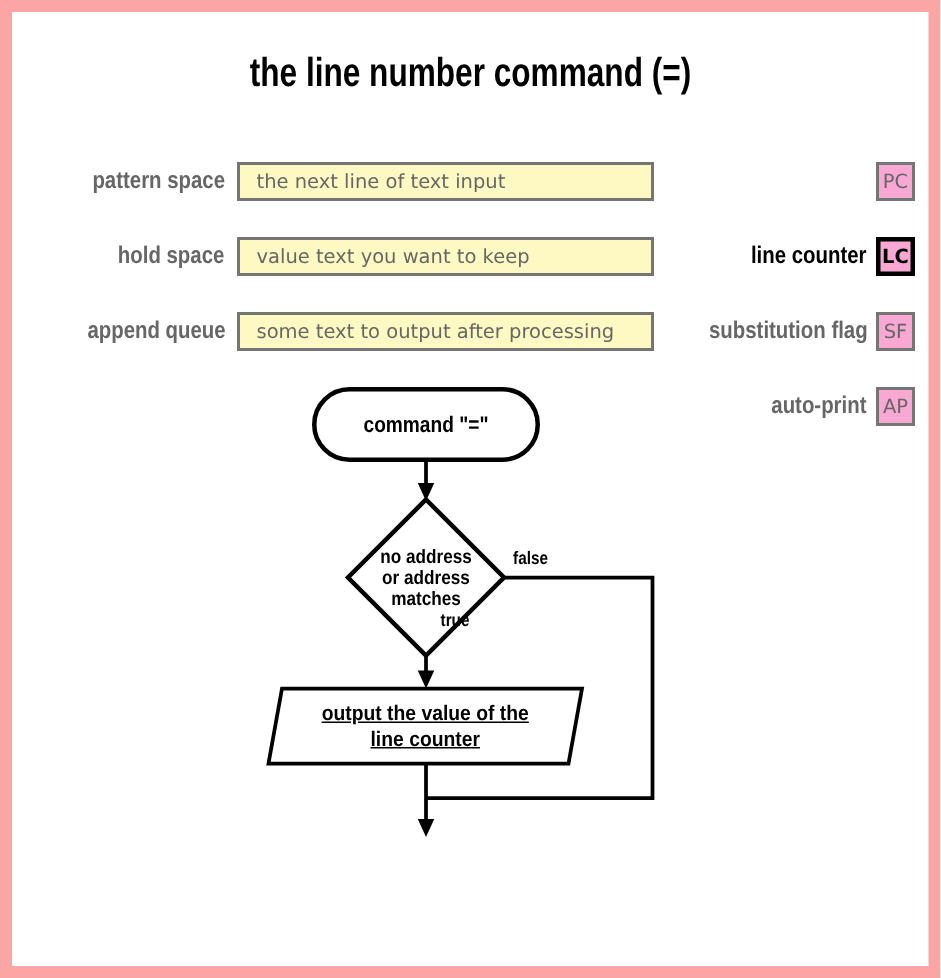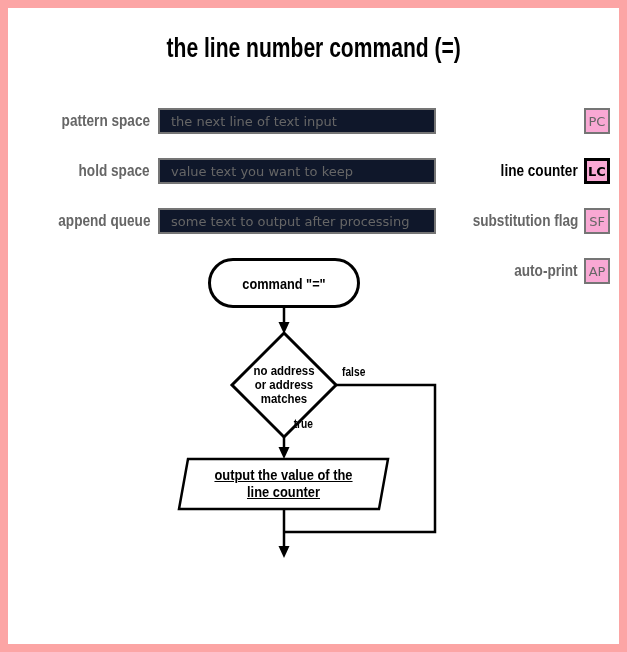--- a/index.html
+++ b/index.html
@@ -25,21 +25,21 @@
     position:absolute; top:0; line-height:26px; text-align:right;
     font-size:16px; font-weight:bold; color:#666; white-space:nowrap;
   }
   .lrow .reg-label { right:485px; }
   .rrow .reg-label { right:57px; }
   .lbox {
     position:absolute; left:150px; top:0; width:278px; height:26px;
     border:2px solid #757575; box-sizing:border-box;
     display:flex; align-items:center; padding-left:11px;
     font-family:"DejaVu Sans", sans-serif; font-size:13px; color:#666;
-    background:#0f172a; white-space:nowrap;
+    background:#fef9c3; white-space:nowrap;
   }
   .rbox {
     position:absolute; left:576px; top:0; width:26px; height:26px;
     border:2px solid #757575; box-sizing:border-box;
     display:flex; align-items:center; justify-content:center;
     font-family:"DejaVu Sans", sans-serif; font-size:13px; color:#666;
     background:#f9a8d4;
   }
   .rrow.active .reg-label { color:#000; }
   .rrow.active .rbox { border:3px solid #000; color:#000; font-weight:bold; }
@@ -61,21 +61,21 @@
   .dtext span { display:block; transform:scaleX(0.88); transform-origin:50% 50%; white-space:nowrap; }
   .ptext {
     position:absolute; left:171px; top:459px; width:209px; text-align:center;
     font-size:14px; line-height:17px; font-weight:bold; color:#000;text-decoration:underline;
   }
   .ptext span { display:block; transform:scaleX(0.92); transform-origin:50% 50%; white-space:nowrap; }
   .branch {
     position:absolute; font-size:12px; font-weight:bold; color:#000; white-space:nowrap;
   }
   #false-label { left:332px; top:357px; }
-  #true-label  { left:284px; top:409px; }
+  #true-label  { left:284px; top:398px; }
 </style>
 </head>
 <body>
 
 <div id="page">
 
   <div class="title">
     <span class="cond">the line number command (=)</span>
   </div>
 

